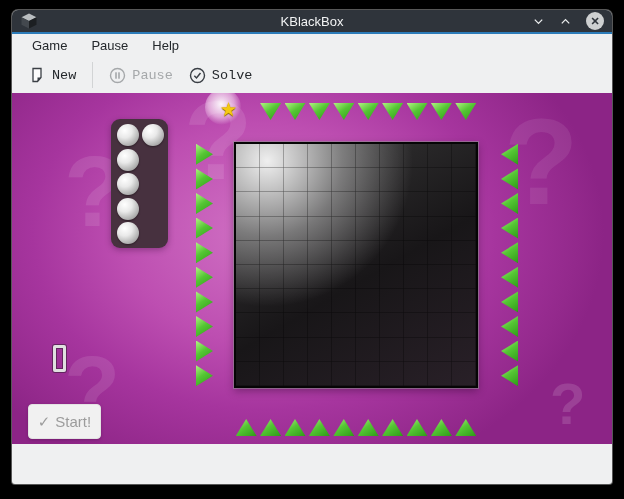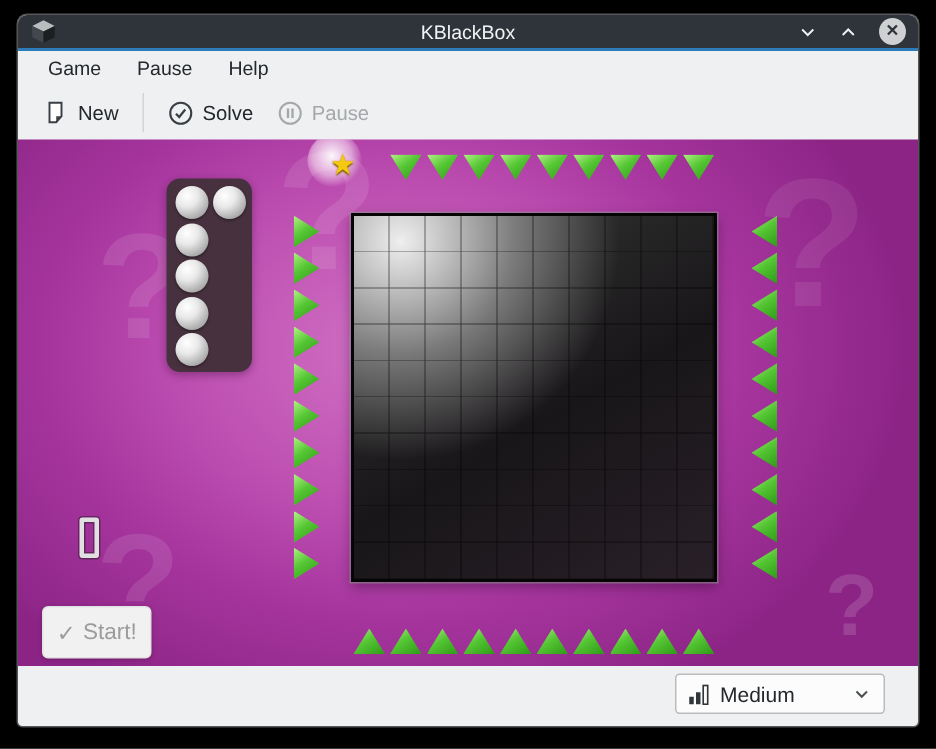--- a/index.html
+++ b/index.html
@@ -26,21 +26,21 @@
 
   
   .menubar { height:23px; display:flex; align-items:center; padding:0 10px;
              gap:4px; background:#eff0f1; }
   .menu-item { padding:2px 10px; font-size:13px; color:#24282c; }
 
   
   .toolbar { height:36px; display:flex; align-items:center; padding:0 10px;
              background:#eff0f1; }
   .tool-btn { display:flex; align-items:center; gap:6px; padding:5px 8px;
-              font-size:13.5px; color:#24282c; }
+              font-size:13.5px; color:#24282c;font-family:Liberation Mono, monospace; }
   .tool-btn.disabled { color:#a5a8aa; }
   .tool-sep { width:1px; height:26px; background:#d2d4d5; margin:0 8px; }
 
   
   .game-area { position:relative; height:351px; overflow:hidden;
      background:
        radial-gradient(ellipse 340px 260px at 42% 40%,
          #d172c4 0%, #bd4eb1 42%, #a6359e 68%, #93298c 92%, #8c2486 100%);
   }
   .qmark { position:absolute; color:#fff; font-weight:bold; z-index:1;
@@ -134,34 +134,34 @@
 
   <div class="toolbar">
     <div class="tool-btn">
       <svg width="16" height="16" viewBox="0 0 16 16">
         <path d="M3 1.5 h8 v9 l-3.5 4 h-4.5 z" fill="#fdfdfd" stroke="#3a3f45" stroke-width="1.3"></path>
         <path d="M11 10.5 l-3.5 4 v-4 z" fill="#3a3f45"></path>
       </svg>
       <span>New</span>
     </div>
     <div class="tool-sep"></div>
-    <div class="tool-btn">
-      <svg width="17" height="17" viewBox="0 0 17 17">
-        <circle cx="8.5" cy="8.5" r="7" fill="none" stroke="#3a3f45" stroke-width="1.4"></circle>
-        <polyline points="5.3,8.8 7.5,11 11.5,6" fill="none" stroke="#3a3f45" stroke-width="1.5"></polyline>
-      </svg>
-      <span>Solve</span>
-    </div>
     <div class="tool-btn disabled">
       <svg width="17" height="17" viewBox="0 0 17 17">
         <circle cx="8.5" cy="8.5" r="7" fill="none" stroke="#a5a8aa" stroke-width="1.4"></circle>
         <rect x="6.2" y="5.3" width="1.6" height="6.4" fill="#a5a8aa"></rect>
         <rect x="9.2" y="5.3" width="1.6" height="6.4" fill="#a5a8aa"></rect>
       </svg>
       <span>Pause</span>
+    </div>
+    <div class="tool-btn">
+      <svg width="17" height="17" viewBox="0 0 17 17">
+        <circle cx="8.5" cy="8.5" r="7" fill="none" stroke="#3a3f45" stroke-width="1.4"></circle>
+        <polyline points="5.3,8.8 7.5,11 11.5,6" fill="none" stroke="#3a3f45" stroke-width="1.5"></polyline>
+      </svg>
+      <span>Solve</span>
     </div>
   </div>
 
   <div class="game-area">
     <div class="board"></div>
     <div class="laser-glow"></div>
     <div class="laser-star">★</div>
     <div class="tray">
         <div class="tray-ball" style="left: 6px; top: 5px;"></div>
         <div class="tray-ball" style="left: 31px; top: 5px;"></div>
@@ -214,26 +214,13 @@
       <div class="arrow arrow-left" style="left: 489px; top: 223px;"></div>
       <div class="arrow arrow-left" style="left: 489px; top: 247.6px;"></div>
       <div class="arrow arrow-left" style="left: 489px; top: 272.2px;"></div>
       <div class="qmark" style="left: 52px; top: 48px; font-size: 100px; opacity: 0.1;">?</div>
       <div class="qmark" style="left: 172px; top: -8px; font-size: 112px; opacity: 0.1;">?</div>
       <div class="qmark" style="left: 492px; top: 8px; font-size: 122px; opacity: 0.08;">?</div>
       <div class="qmark" style="left: 52px; top: 250px; font-size: 92px; opacity: 0.1;">?</div>
       <div class="qmark" style="left: 538px; top: 282px; font-size: 58px; opacity: 0.13;">?</div>
     </div>
 
-  <div class="statusbar">
-    <div class="difficulty">
-      <svg width="14" height="14" viewBox="0 0 14 14">
-        <rect x="0.5" y="8.5" width="3" height="5" fill="#31363b"></rect>
-        <rect x="5" y="5.5" width="3" height="8" fill="#31363b"></rect>
-        <rect x="9.8" y="1" width="3" height="12.5" fill="none" stroke="#31363b" stroke-width="1.1"></rect>
-      </svg>
-      <span>Medium</span>
-      <svg class="chev" width="13" height="13" viewBox="0 0 13 13">
-        <polyline points="3,5 6.5,8.5 10,5" fill="none" stroke="#4c5155" stroke-width="1.4"></polyline>
-      </svg>
-    </div>
-  </div>
 </div>
 
 </body></html>

